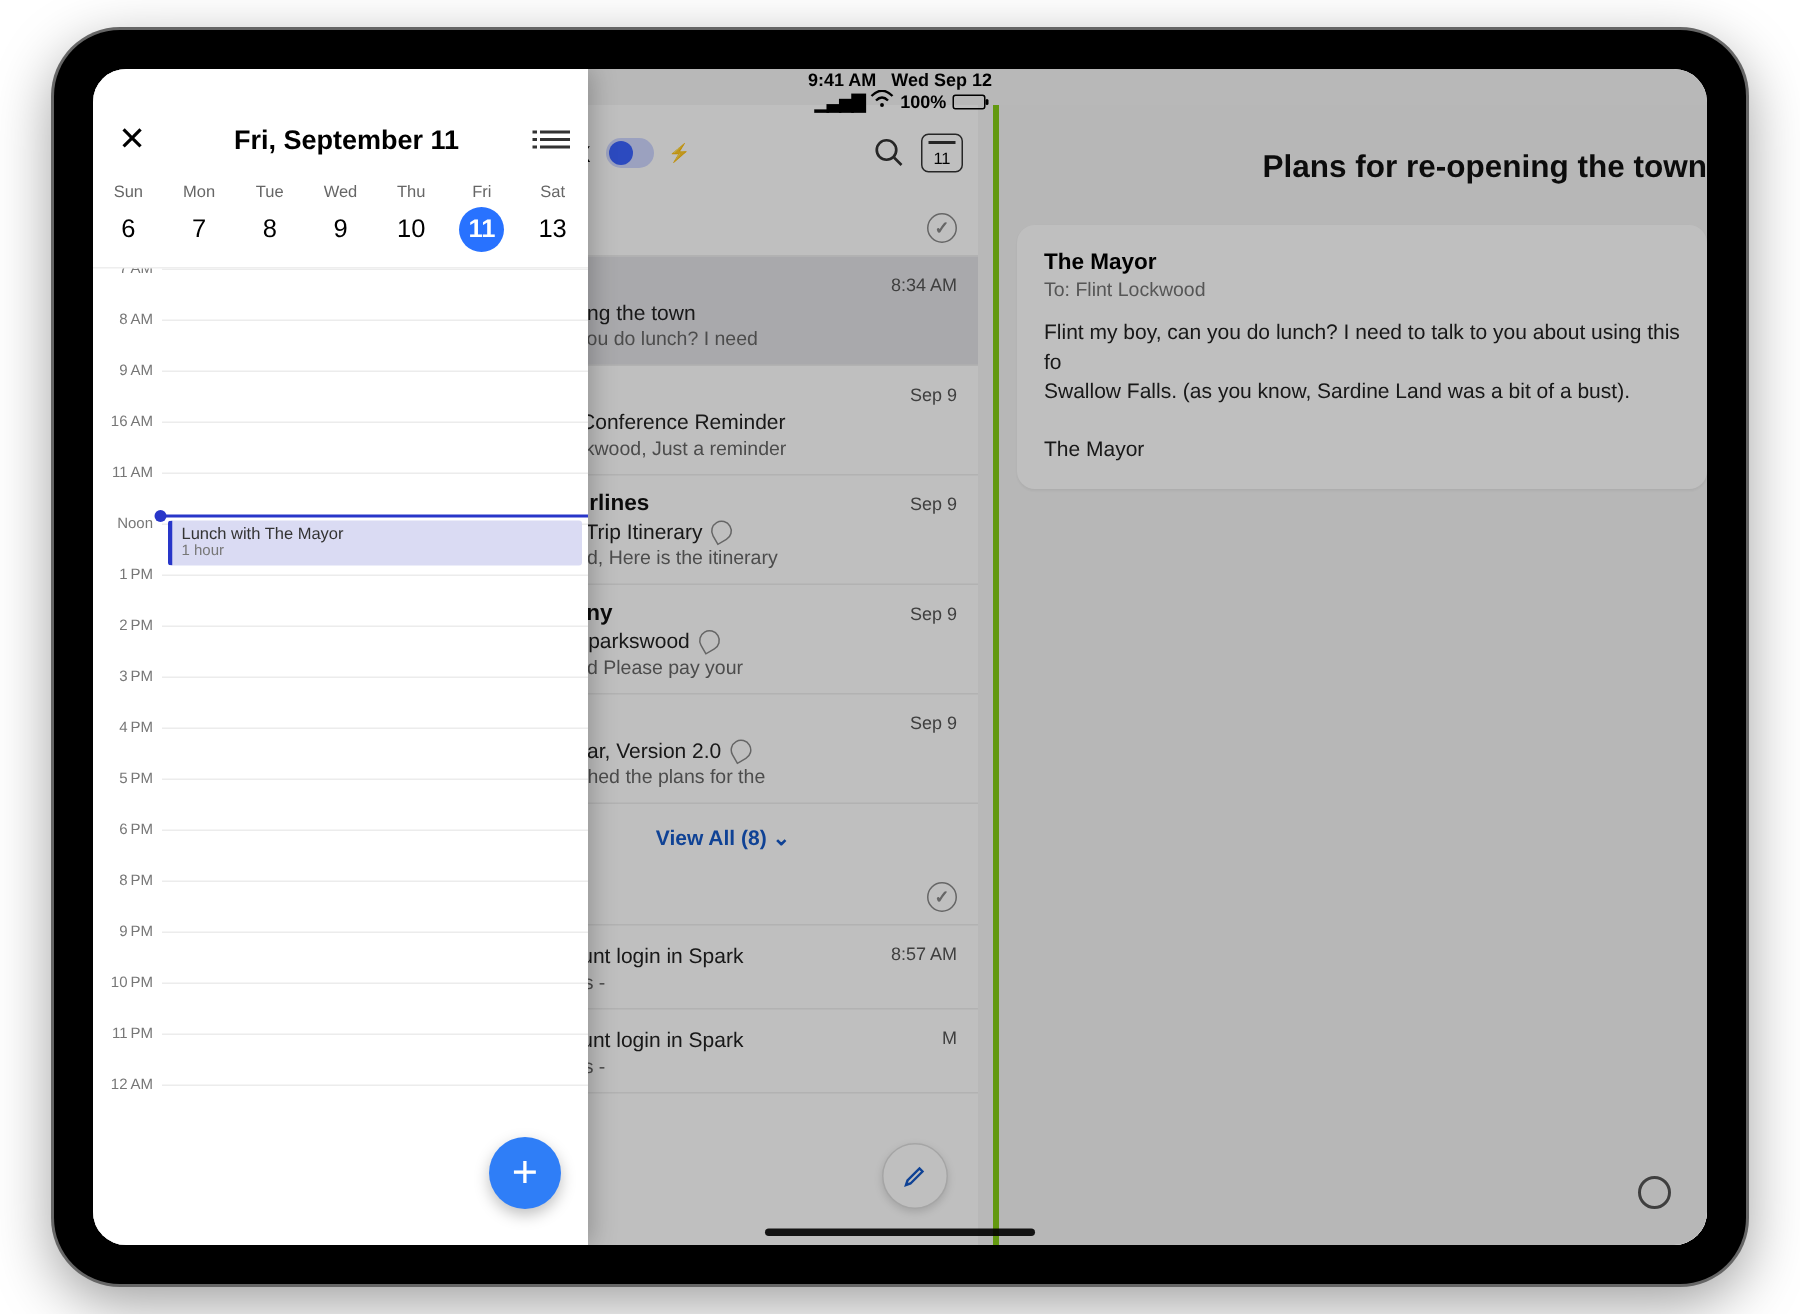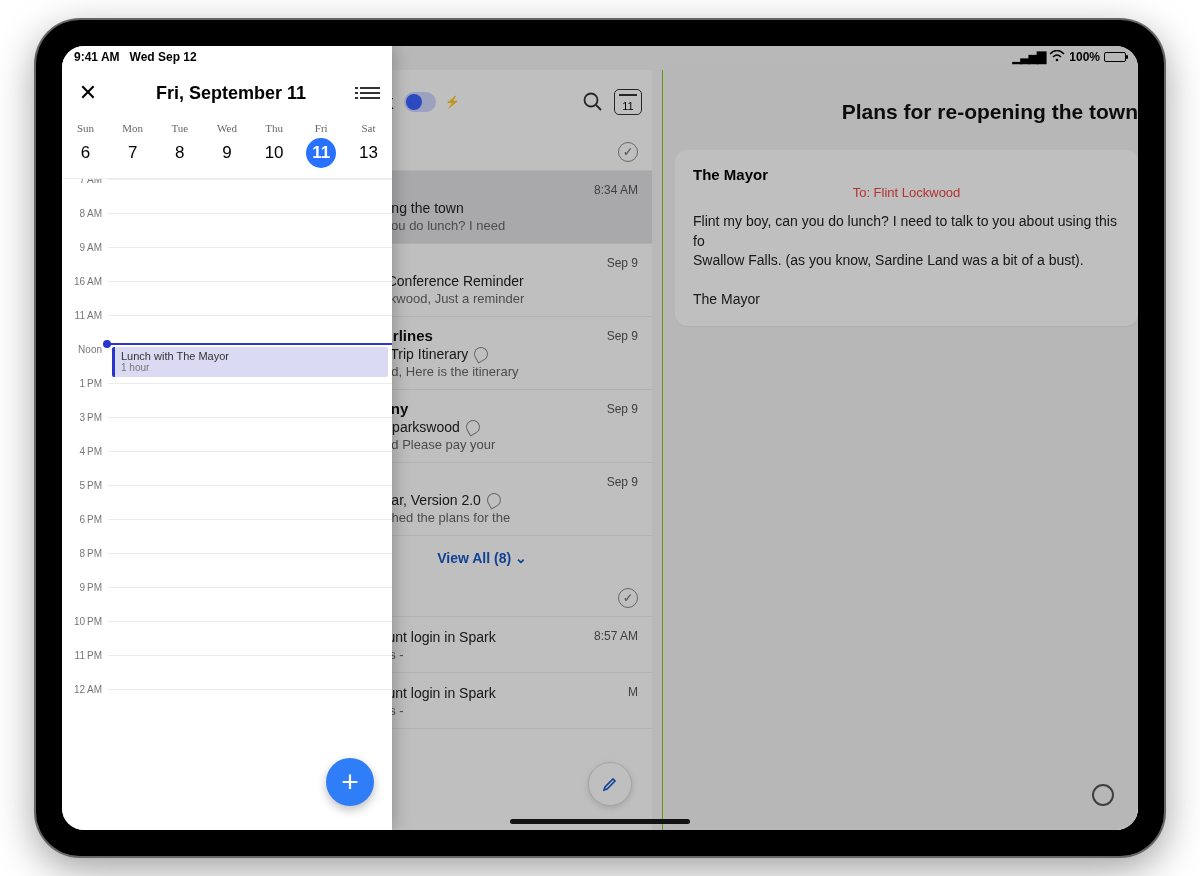--- a/index.html
+++ b/index.html
@@ -10,20 +10,21 @@
   }
   .screen {
     position: absolute; left: 26px; top: 26px; right: 26px; bottom: 26px;
     background: #f2f2f2; border-radius: 22px; overflow: hidden;
   }
   
   .statusbar {
     position: absolute; top: 0; left: 0; right: 0; height: 22px;
     display: flex; align-items: center; padding: 0 12px; font-size: 12px; font-weight: 600; color: #000;
     z-index: 50;
+    flex-direction: column;
   }
   .statusbar .left { flex: 1; display: flex; gap: 10px; }
   .statusbar .right { display: flex; align-items: center; gap: 4px; }
   .batt { width: 22px; height: 10px; border: 1px solid #000; border-radius: 2px; position: relative; }
   .batt::after { content:""; position:absolute; right:-3px; top:2px; width:2px; height:4px; background:#000; border-radius:1px;}
   .batt-fill { background:#000; height:100%; width:100%; }
   .signal, .wifi { letter-spacing: -1px; }
 
   
   .back-app {
@@ -77,47 +78,47 @@
   .compose-fab {
     position:absolute; right:20px; bottom:24px; width:44px; height:44px; border-radius:50%;
     background:#fff; border:1px solid #ddd; display:flex; align-items:center; justify-content:center;
     box-shadow:0 2px 6px rgba(0,0,0,.15);
   }
   .pencil { width:16px; height:16px; }
 
   
   .detail-col {
     position: absolute; left: 600px; right: 0; top: 24px; bottom: 0; background: #f5f5f5;
-    border-left: 1px solid #84cc16;
+    border-left: 4px solid #84cc16;
   }
   .detail-title { text-align: right; font-size: 21px; font-weight: 700; padding: 30px 0 16px 22px; color:#111; white-space:nowrap;}
   .msg-card {
     margin: 10px 0 0 12px; background: #fff; border-radius: 12px; padding: 16px 18px; box-shadow: 0 1px 2px rgba(0,0,0,.06);
   }
   .msg-from { font-weight:700; font-size:15px; }
-  .msg-to { color:#ef4444; font-size:13px; margin-top:2px;text-align:center; }
+  .msg-to { color:#737373; font-size:13px; margin-top:2px; }
   .msg-body { font-size:14px; color:#222; margin-top:12px; line-height:1.4; }
   .circle-btn { position:absolute; right:24px; bottom:24px; width:22px; height:22px; border:2px solid #555; border-radius:50%; }
 
   
   .calendar-panel {
     position: absolute; left: 0; top: 0; width: 330px; bottom: 0;
     background: #fff; z-index: 30; box-shadow: 2px 0 16px rgba(0,0,0,.25);
     display: flex; flex-direction: column;
     padding-top: 22px;
   }
   .cal-top {
     display: flex; align-items: center; height: 50px; padding: 0 12px;
   }
   .cal-top .x { font-size: 22px; width: 28px; text-align:center; cursor:pointer; }
   .cal-top .title { flex:1; text-align:center; font-weight:700; font-size:18px; }
   .list-icon { display:flex; flex-direction:column; gap:3px; width:20px; }
   .list-icon span { height:2px; background:#333; position:relative; }
   .list-icon span::before { content:""; position:absolute; left:-5px; top:0; width:3px; height:2px; background:#333;}
-  .week-row { display:flex; padding: 4px 0 2px; font-family: Liberation Serif, serif; }
+  .week-row { display:flex; padding: 4px 0 2px; }
   .week-row .c { flex:1; text-align:center; font-size:11px; color:#666; }
   .date-row { display:flex; padding: 2px 0 10px; border-bottom:1px solid #eee;}
   .date-row .d { flex:1; display:flex; justify-content:center; align-items:center; }
   .date-row .d span {
     width:30px; height:30px; display:flex; align-items:center; justify-content:center;
     font-size:17px; border-radius:50%;
   }
   .date-row .d.selected span { background:#2872ff; color:#fff; font-weight:600; }
 
   .agenda { flex:1; overflow:hidden; position:relative; }
@@ -315,20 +316,24 @@
           <div class="hour-row">
             <div class="lbl">11 AM</div>
             <div class="line"></div>
           </div>
           <div class="hour-row">
             <div class="lbl">Noon</div>
             <div class="line"></div>
           </div>
           <div class="hour-row">
             <div class="lbl">1 PM</div>
+            <div class="line"></div>
+          </div>
+          <div class="hour-row">
+            <div class="lbl">2 PM</div>
             <div class="line"></div>
           </div>
           <div class="hour-row">
             <div class="lbl">3 PM</div>
             <div class="line"></div>
           </div>
           <div class="hour-row">
             <div class="lbl">4 PM</div>
             <div class="line"></div>
           </div>

